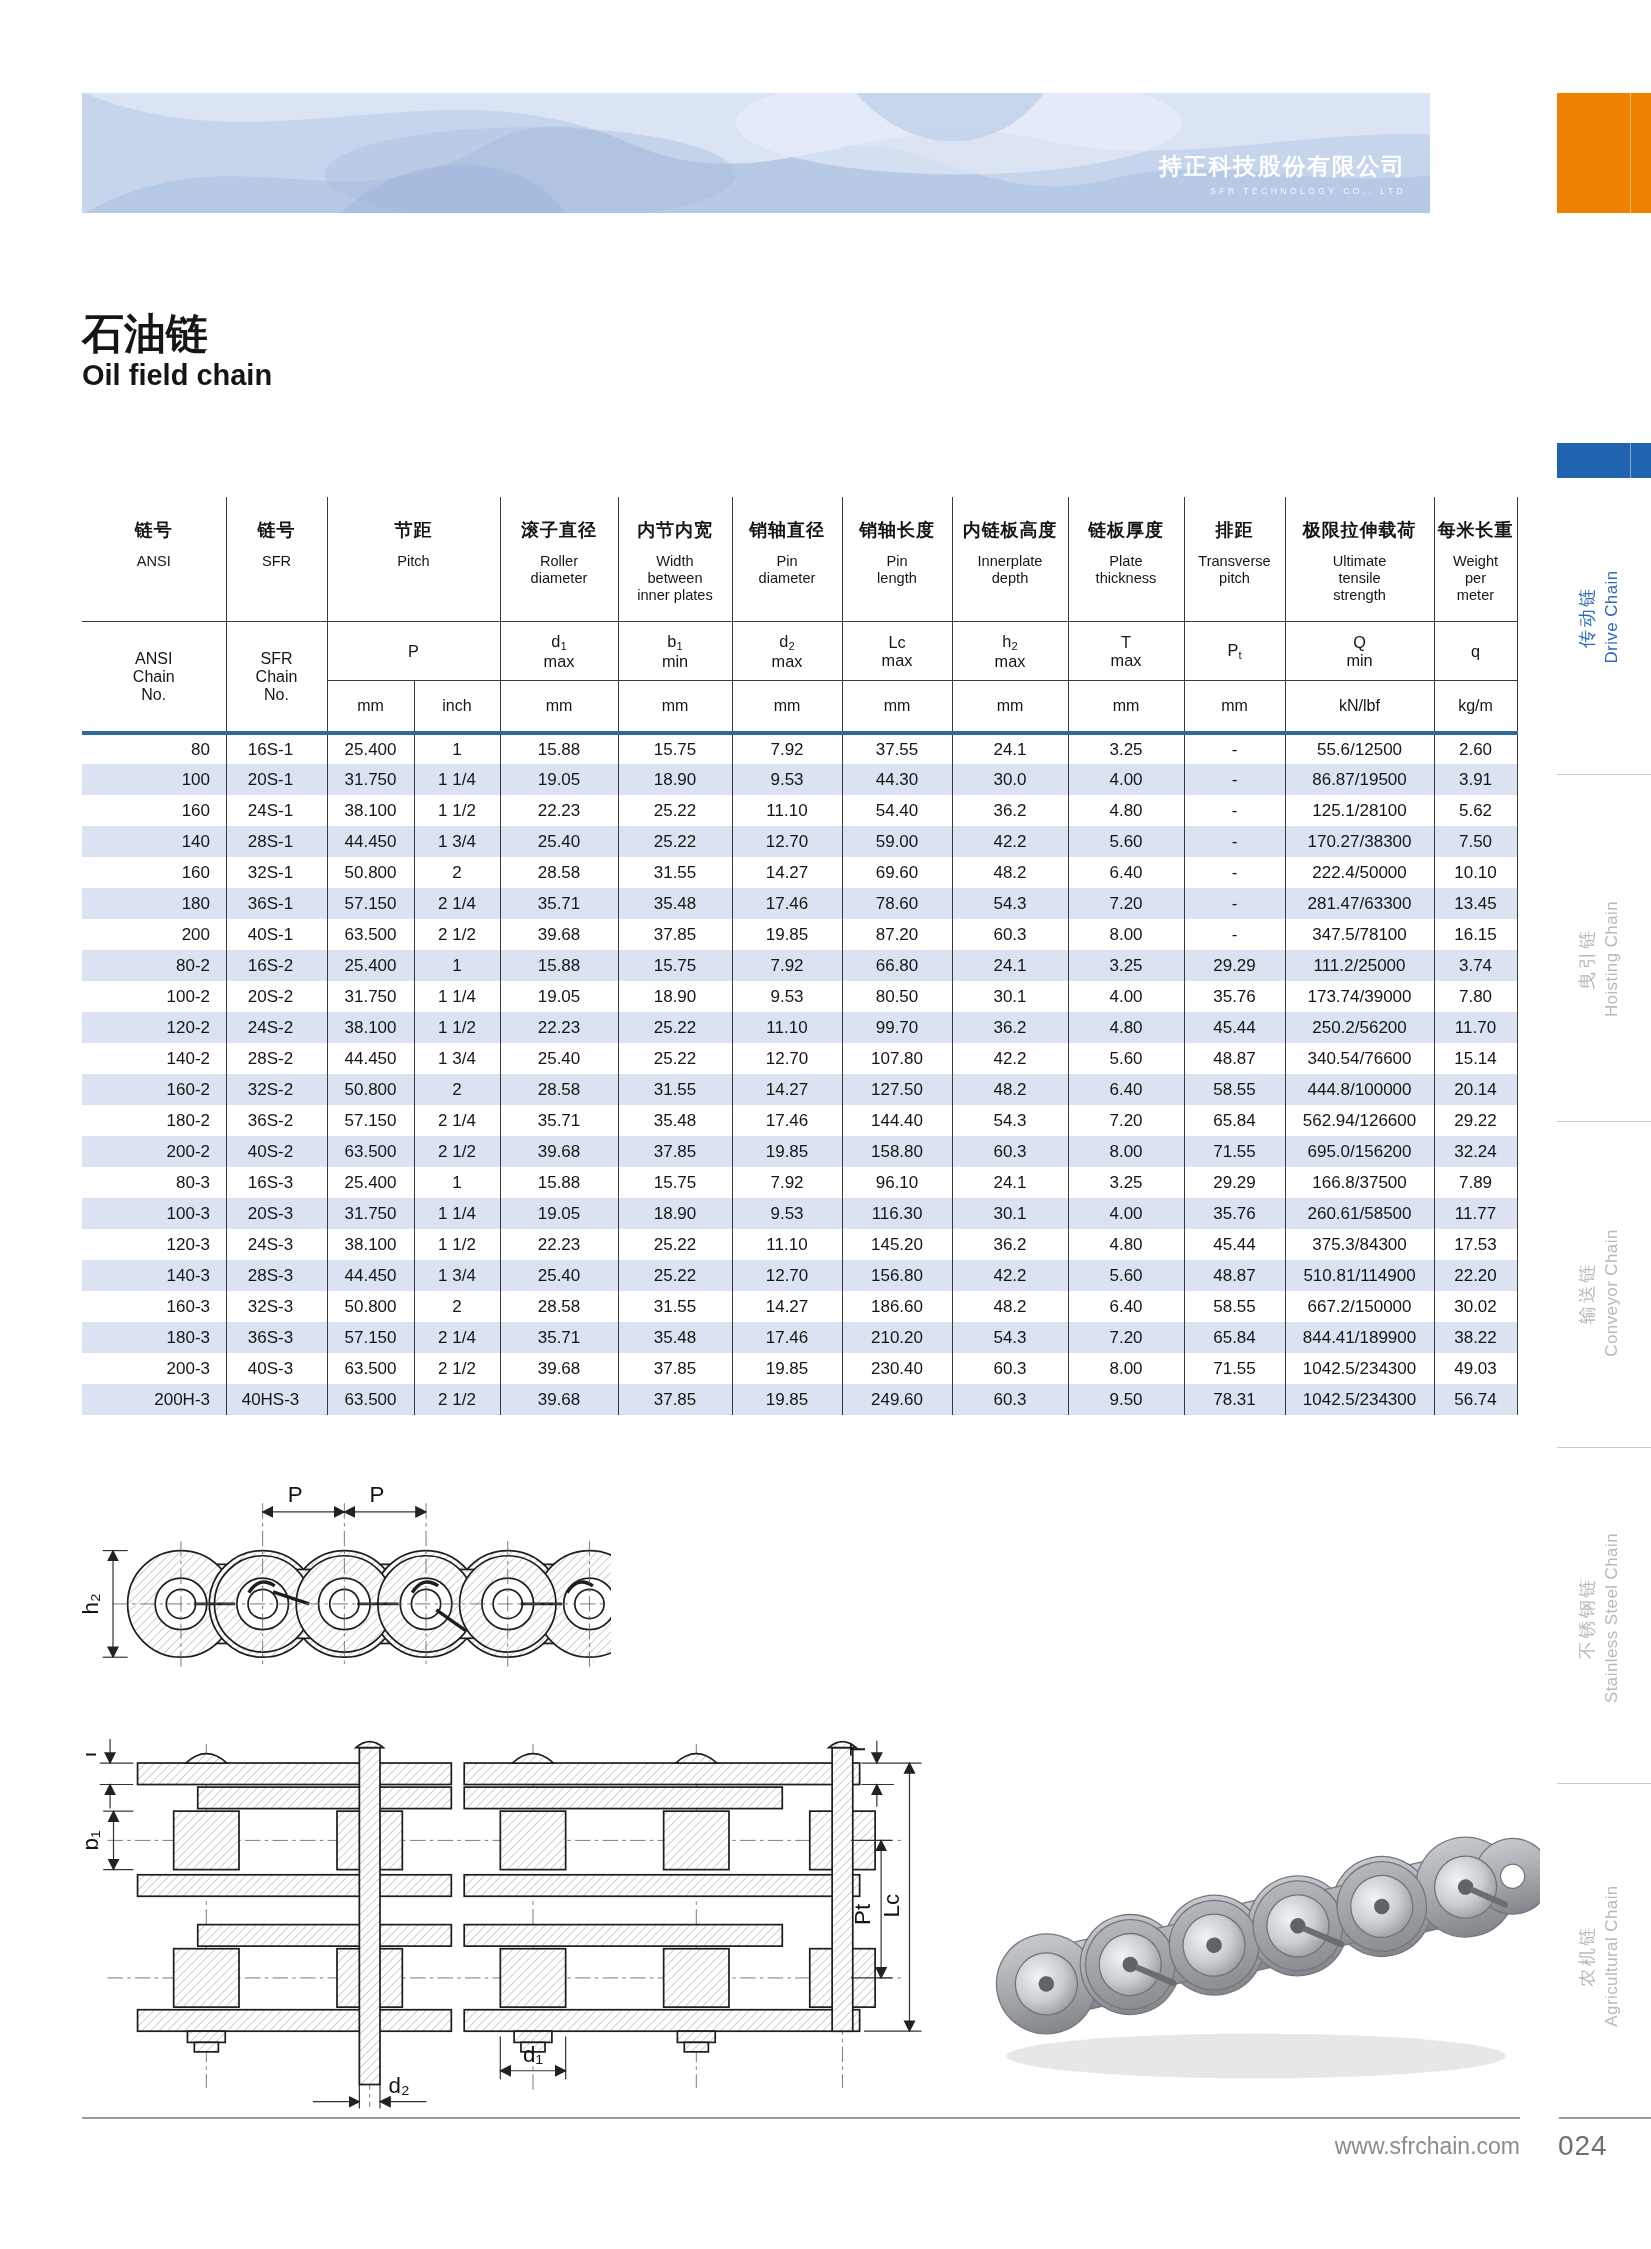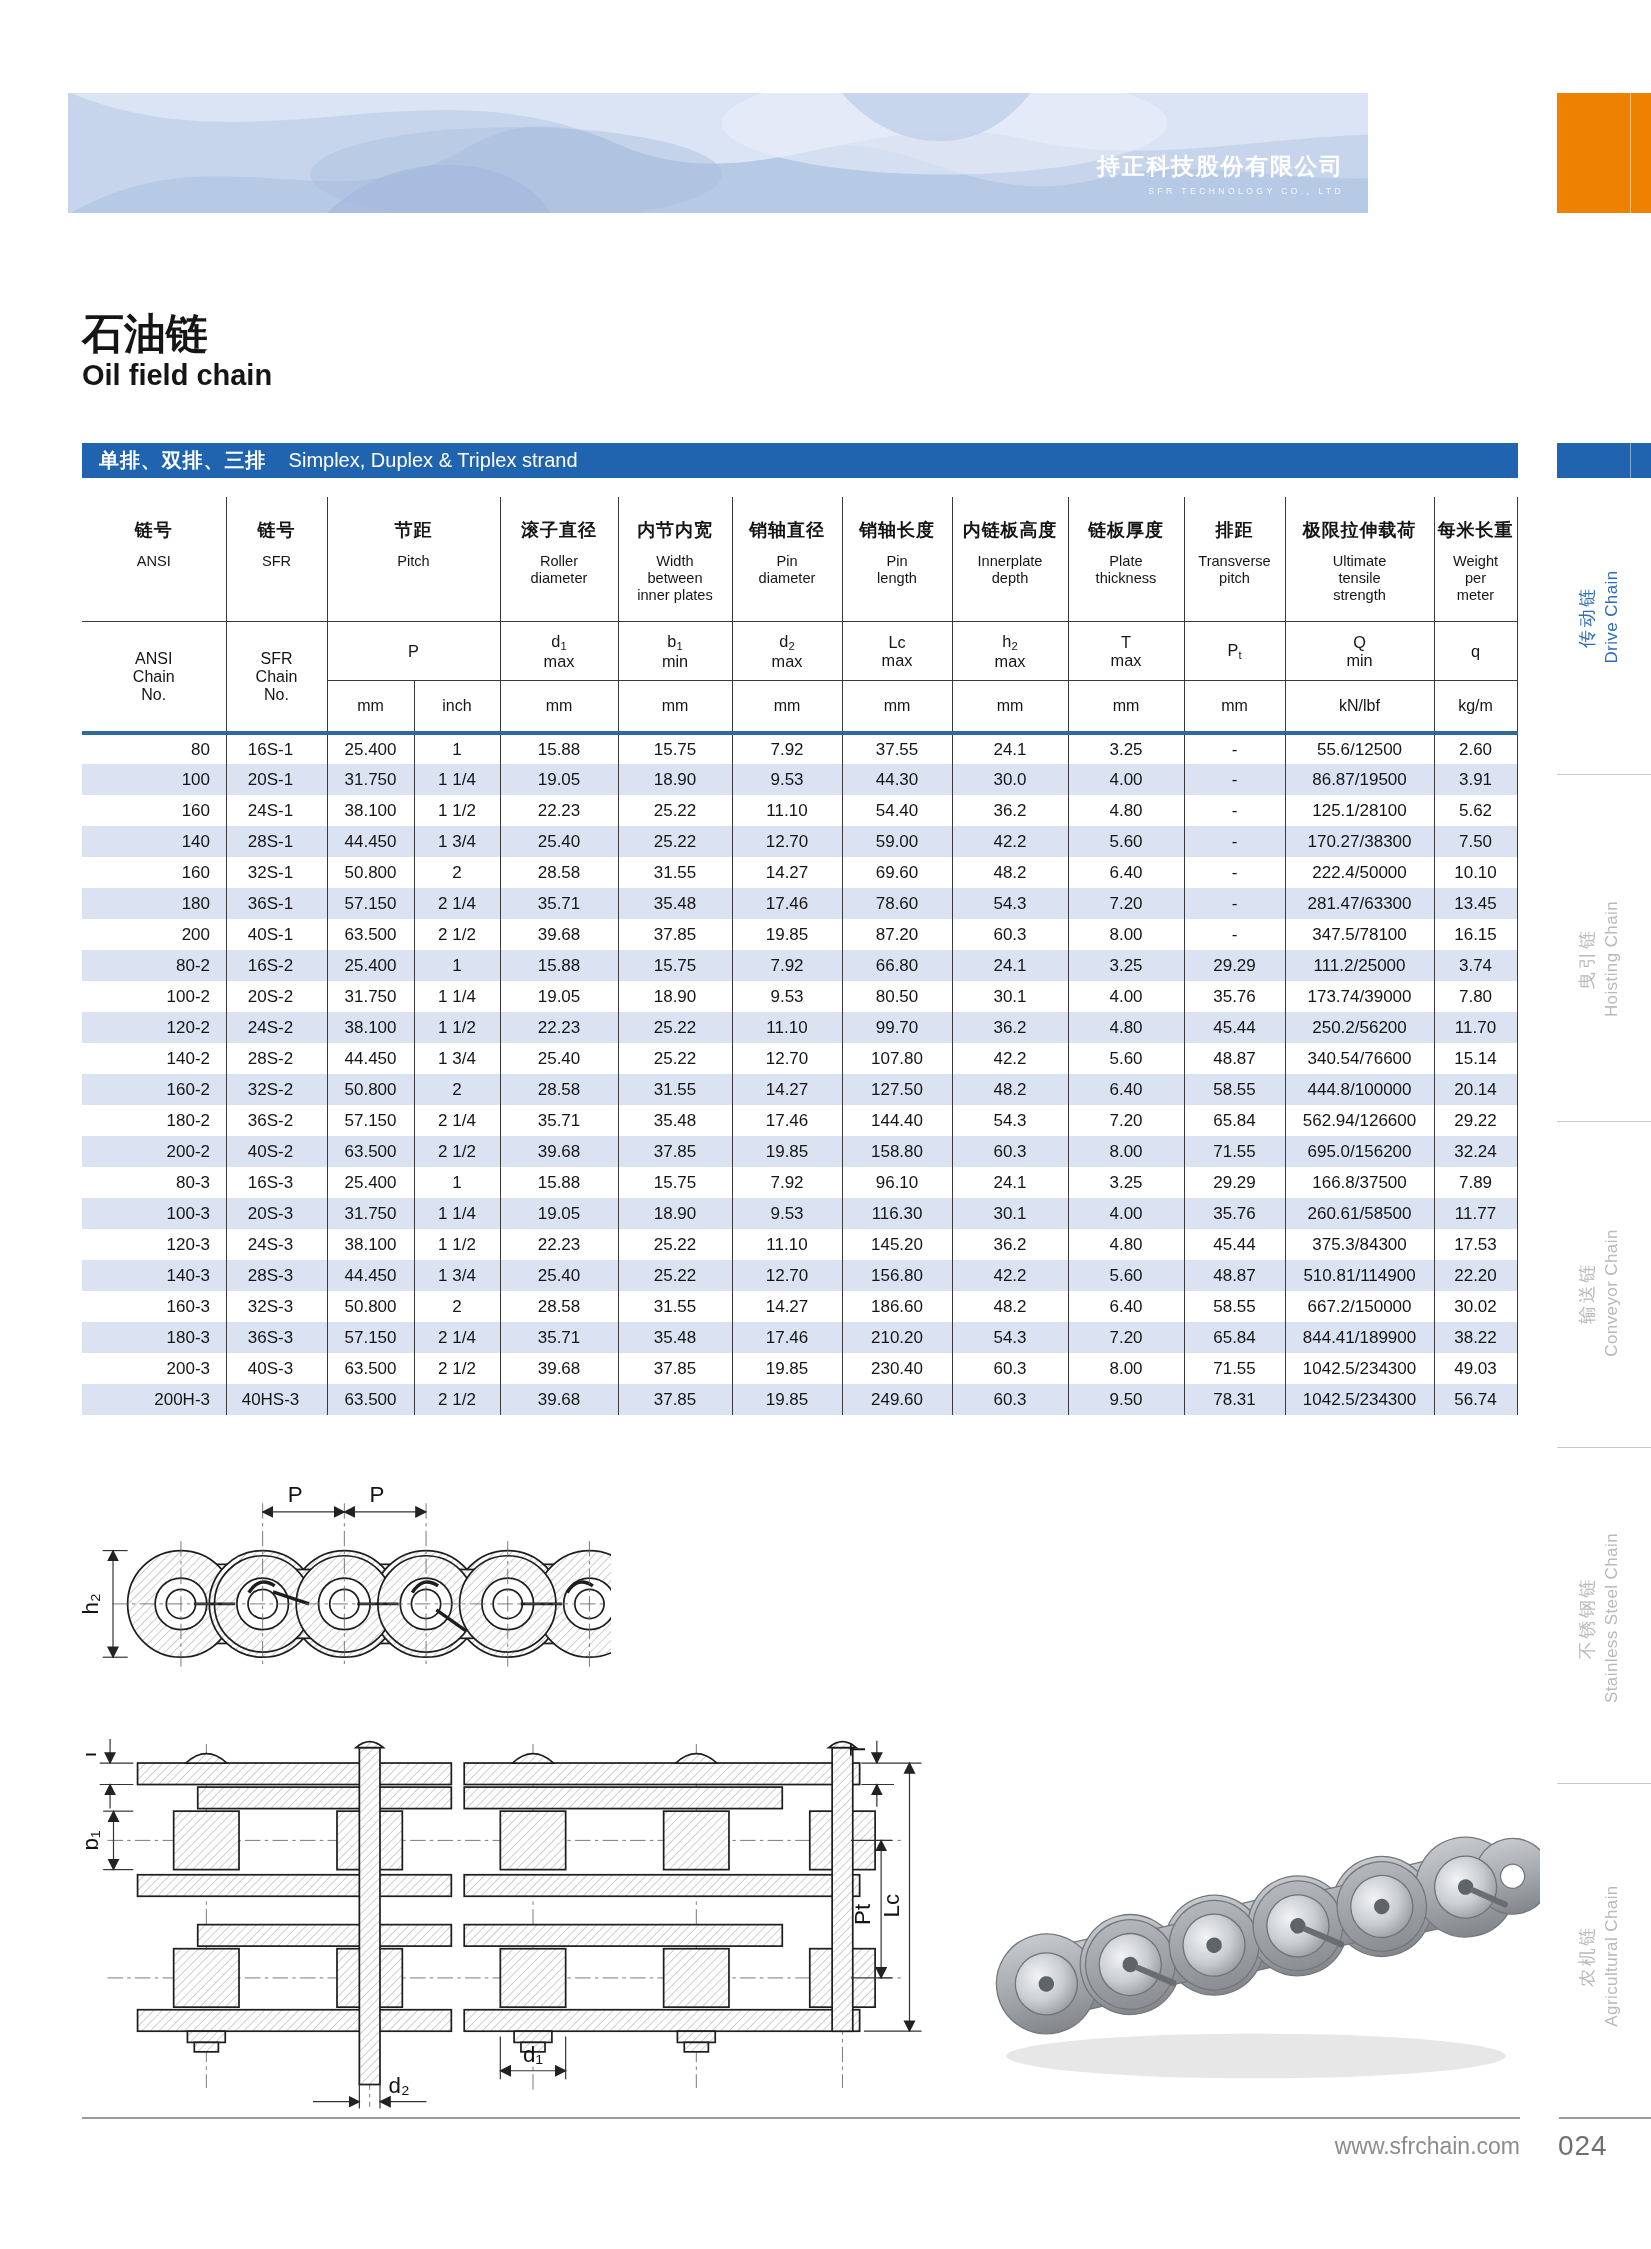--- a/index.html
+++ b/index.html
@@ -1,20 +1,20 @@
 <!DOCTYPE html>
 <html style="font-size:13.8px"><head>
 <meta charset="utf-8">
 <style>
   html,body{margin:0;padding:0;background:#ffffff;}
   .page{position:relative;width:1651px;height:2250px;background:#fff;overflow:hidden;
         font-family:"Liberation Sans",sans-serif;color:#151515;}
 
   
-  .banner{position:absolute;left:68px;top:93px;width:1300px;height:120px;overflow:hidden;background:#c7d5ec;}
+  .banner{position:absolute;left:82px;top:93px;width:1300px;height:120px;overflow:hidden;background:#c7d5ec;padding-left:48px;}
   .banner svg{position:absolute;left:0;top:0;}
   .company{position:absolute;right:24px;bottom:17px;text-align:right;color:#ffffff;}
   .company-cn{font-size:23px;font-weight:700;letter-spacing:1.7px;}
   .company-en{font-size:8.6px;letter-spacing:3.4px;margin-top:4.3px;opacity:.85;}
   .corner-tab{position:absolute;left:1557px;top:93px;width:95px;height:120px;background:#ee8100;}
   .corner-tab::after,.blue-tab::after{content:"";position:absolute;right:20.6px;top:0;width:1.7px;height:100%;background:rgba(255,255,255,.45);}
 
   
   .title-cn{position:absolute;left:82px;top:313px;font-size:42px;font-weight:700;line-height:1;}
   .title-en{position:absolute;left:82px;top:361px;font-size:29px;font-weight:700;line-height:1;}
@@ -89,24 +89,20 @@
     <div class="company">
       <div class="company-cn">持正科技股份有限公司</div>
       <div class="company-en">SFR TECHNOLOGY CO., LTD</div>
     </div>
   </div>
   <div class="corner-tab"></div>
 
   <div class="title-cn">石油链</div>
   <div class="title-en">Oil field chain</div>
 
-  <div class="section-bar">
-    <span class="cn">单排、双排、三排</span>
-    <span class="en">Simplex, Duplex &amp; Triplex strand</span>
-  </div>
   <div class="blue-tab"></div>
 
   <div class="table-wrap">
     <table id="spec-table">
         <colgroup>
           <col style="width: 144px;">
           <col style="width: 101px;">
           <col style="width: 87px;">
           <col style="width: 86px;">
           <col style="width: 118px;">

